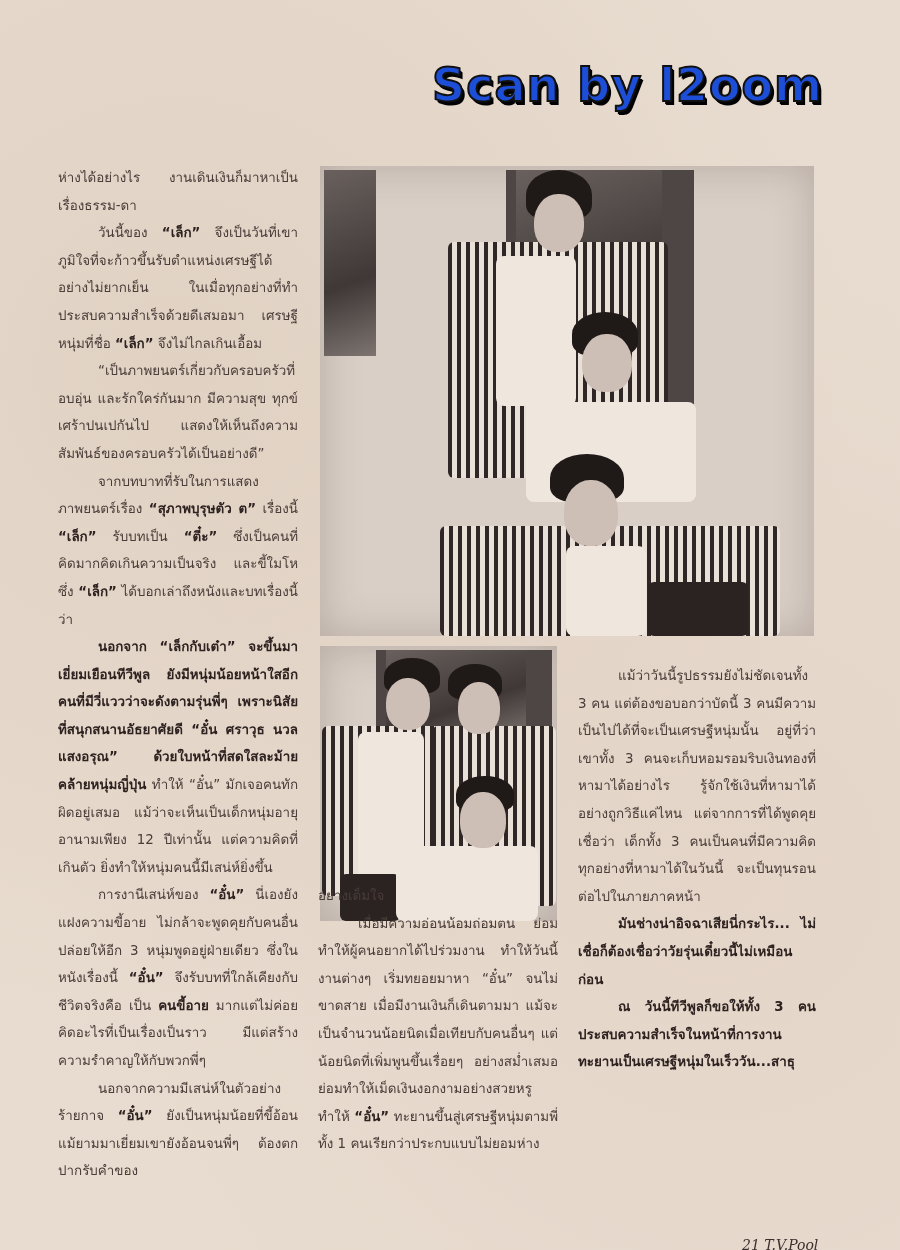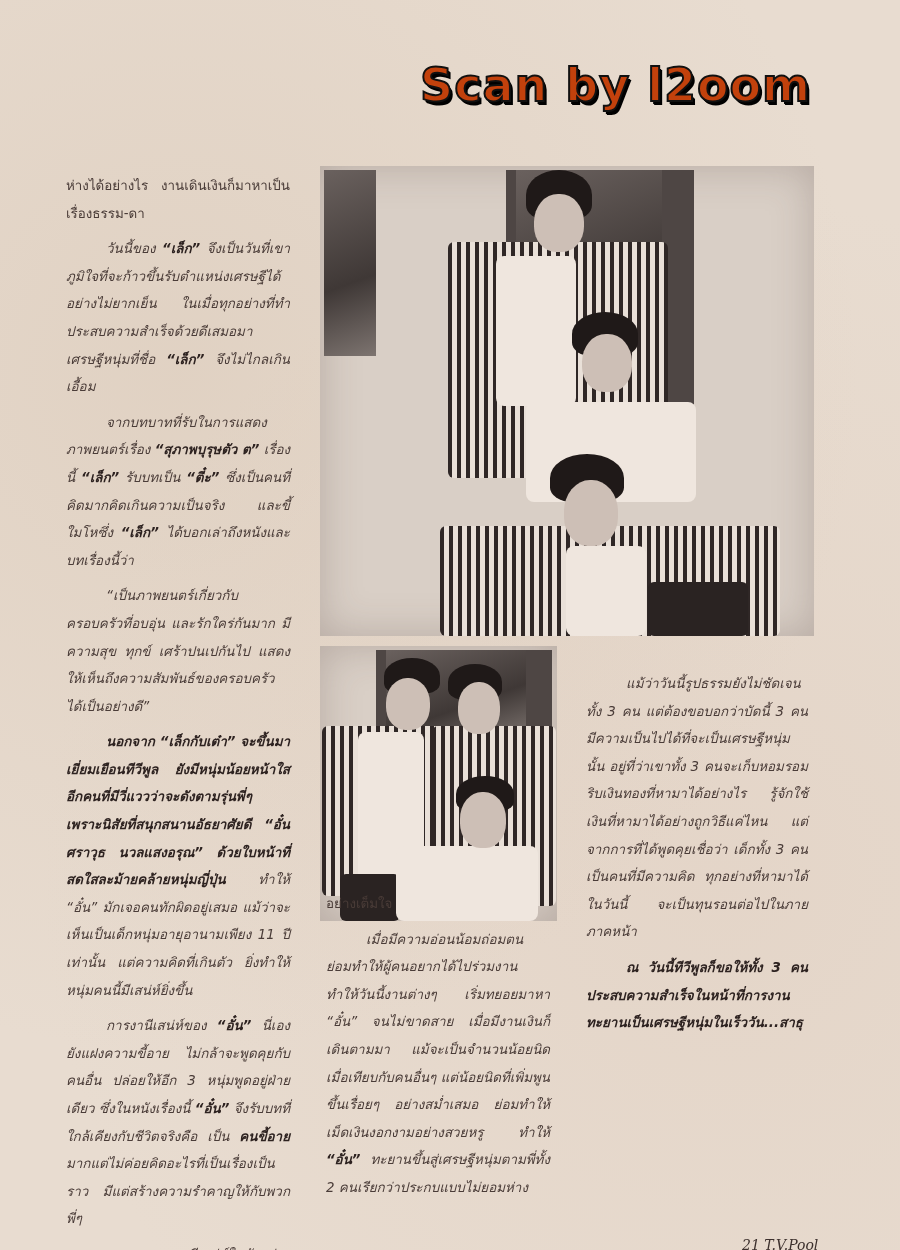--- a/index.html
+++ b/index.html
@@ -7,33 +7,33 @@
     width: 900px; height: 1250px; overflow: hidden;
     background: #e8dcd0;
     background-image:
       radial-gradient(circle at 20% 30%, rgba(210,190,170,0.35), transparent 60%),
       radial-gradient(circle at 80% 70%, rgba(220,200,185,0.35), transparent 60%);
     position: relative;
     font-family: "DejaVu Sans", sans-serif;
     color: #4a3b36;
   }
   .watermark {
-    position: absolute; left: 420px; top: 58px;
+    position: absolute; left: 432px; top: 58px;
     font-family: "DejaVu Sans", sans-serif;
     font-size: 46px; font-weight: bold; letter-spacing: 1px;
-    color: #c2410c;
+    color: #1d4ed8;
     -webkit-text-stroke: 2px #111;
     text-shadow: 3px 4px 0 #000, 2px 3px 0 #000;
   }
   .col {
     position: absolute; font-size: 13.4px; line-height: 27.6px;
     text-align: justify; color: #4a3c38;
   }
-  .col p { margin: 8px; }
-  .col .indent { text-indent: 40px; font-style: italic; }
+  .col p { margin: 0; }
+  .col .indent { text-indent: 40px; }
   .col b { font-weight: bold; color: #2d2220; }
   .col-left { left: 58px; top: 164px; width: 240px; }
   .col-mid { left: 318px; top: 882px; width: 240px; }
   .col-right { left: 578px; top: 662px; width: 238px; }
 
   .photo {
     position: absolute; overflow: hidden;
     background: #d9cfc6;
     box-shadow: inset 0 0 40px rgba(80,60,55,0.25);
   }
@@ -59,23 +59,23 @@
   }
 </style>
 </head>
 <body>
 
 <div class="watermark">Scan by l2oom</div>
 
 <div class="col col-left">
     <p><span>ห่างได้อย่างไร งานเดินเงินก็มาหาเป็นเรื่องธรรม-ดา</span></p>
     <p class="indent"><span>วันนี้ของ </span><b>“เล็ก”</b><span> จึงเป็นวันที่เขาภูมิใจที่จะก้าวขึ้นรับตำแหน่งเศรษฐีได้อย่างไม่ยากเย็น ในเมื่อทุกอย่างที่ทำ ประสบความสำเร็จด้วยดีเสมอมา เศรษฐีหนุ่มที่ชื่อ </span><b>“เล็ก”</b><span> จึงไม่ไกลเกินเอื้อม</span></p>
+    <p class="indent"><span>“เป็นภาพยนตร์เกี่ยวกับครอบครัวที่อบอุ่น และรักใคร่กันมาก มีความสุข ทุกข์ เศร้าปนเปกันไป แสดงให้เห็นถึงความสัมพันธ์ของครอบครัวได้เป็นอย่างดี”</span></p>
     <p class="indent"><span>จากบทบาทที่รับในการแสดงภาพยนตร์เรื่อง </span><b>“สุภาพบุรุษตัว ต”</b><span> เรื่องนี้ </span><b>“เล็ก”</b><span> รับบทเป็น </span><b>“ตี๋ะ”</b><span> ซึ่งเป็นคนที่คิดมากคิดเกินความเป็นจริง และขี้ใมโหซึ่ง </span><b>“เล็ก”</b><span> ได้บอกเล่าถึงหนังและบทเรื่องนี้ว่า</span></p>
-    <p class="indent"><span>“เป็นภาพยนตร์เกี่ยวกับครอบครัวที่อบอุ่น และรักใคร่กันมาก มีความสุข ทุกข์ เศร้าปนเปกันไป แสดงให้เห็นถึงความสัมพันธ์ของครอบครัวได้เป็นอย่างดี”</span></p>
-    <p class="indent"><b>นอกจาก “เล็กกับเต๋า” จะขึ้นมาเยี่ยมเยือนทีวีพูล ยังมีหนุ่มน้อยหน้าใสอีกคนที่มีวี่แววว่าจะดังตามรุ่นพี่ๆ เพราะนิสัยที่สนุกสนานอัธยาศัยดี “อั๋น ศราวุธ นวลแสงอรุณ” ด้วยใบหน้าที่สดใสละม้ายคล้ายหนุ่มญี่ปุ่น</b><span> ทำให้ “อั๋น” มักเจอคนทักผิดอยู่เสมอ แม้ว่าจะเห็นเป็นเด็กหนุ่มอายุอานามเพียง 11 ปีเท่านั้น แต่ความคิดที่เกินตัว ยิ่งทำให้หนุ่มคนนี้มีเสน่ห์ยิ่งขึ้น</span></p>
+    <p class="indent"><b>นอกจาก “เล็กกับเต๋า” จะขึ้นมาเยี่ยมเยือนทีวีพูล ยังมีหนุ่มน้อยหน้าใสอีกคนที่มีวี่แววว่าจะดังตามรุ่นพี่ๆ เพราะนิสัยที่สนุกสนานอัธยาศัยดี “อั๋น ศราวุธ นวลแสงอรุณ” ด้วยใบหน้าที่สดใสละม้ายคล้ายหนุ่มญี่ปุ่น</b><span> ทำให้ “อั๋น” มักเจอคนทักผิดอยู่เสมอ แม้ว่าจะเห็นเป็นเด็กหนุ่มอายุอานามเพียง 12 ปีเท่านั้น แต่ความคิดที่เกินตัว ยิ่งทำให้หนุ่มคนนี้มีเสน่ห์ยิ่งขึ้น</span></p>
     <p class="indent"><span>การงานีเสน่ห์ของ </span><b>“อั๋น”</b><span> นี่เองยังแฝงความขี้อาย ไม่กล้าจะพูดคุยกับคนอื่น ปล่อยให้อีก 3 หนุ่มพูดอยู่ฝ่ายเดียว ซึ่งในหนังเรื่องนี้ </span><b>“อั๋น”</b><span> จึงรับบทที่ใกล้เคียงกับชีวิตจริงคือ เป็น </span><b>คนขี้อาย</b><span> มากแต่ไม่ค่อยคิดอะไรที่เป็นเรื่องเป็นราว มีแต่สร้างความรำคาญให้กับพวกพี่ๆ</span></p>
     <p class="indent"><span>นอกจากความมีเสน่ห์ในตัวอย่างร้ายกาจ </span><b>“อั๋น”</b><span> ยังเป็นหนุ่มน้อยที่ขี้อ้อน แม้ยามมาเยี่ยมเขายังอ้อนจนพี่ๆ ต้องตกปากรับคำของ </span></p>
   </div>
 
 <div class="photo photo-top">
   <div class="painting" style="left:4px;top:4px;width:52px;height:186px;"></div>
   <div class="frame-dark" style="left:186px;top:4px;width:188px;height:236px;"></div>
   <div class="painting" style="left:196px;top:4px;width:146px;height:200px;"></div>
   <div class="stripes" style="left:128px;top:76px;width:220px;height:236px;"></div>
   <div class="shirt" style="left:176px;top:90px;width:80px;height:150px;"></div>
@@ -102,24 +102,25 @@
   <div class="head" style="left:66px;top:32px;width:44px;height:52px;"></div>
   <div class="hair" style="left:128px;top:18px;width:54px;height:36px;"></div>
   <div class="head" style="left:138px;top:36px;width:42px;height:52px;"></div>
   <div class="shirt" style="left:76px;top:200px;width:142px;height:75px;"></div>
   <div class="hair" style="left:136px;top:130px;width:58px;height:36px;"></div>
   <div class="head" style="left:140px;top:146px;width:46px;height:56px;"></div>
 </div>
 
 <div class="col col-mid">
     <p><span>อย่างเต็มใจ</span></p>
-    <p class="indent"><span>เมื่อมีความอ่อนน้อมถ่อมตน ย่อมทำให้ผู้คนอยากได้ไปร่วมงาน ทำให้วันนี้งานต่างๆ เริ่มทยอยมาหา “อั๋น” จนไม่ขาดสาย เมื่อมีงานเงินก็เดินตามมา แม้จะเป็นจำนวนน้อยนิดเมื่อเทียบกับคนอื่นๆ แต่น้อยนิดที่เพิ่มพูนขึ้นเรื่อยๆ อย่างสม่ำเสมอ ย่อมทำให้เม็ดเงินงอกงามอย่างสวยหรู ทำให้ </span><b>“อั๋น”</b><span> ทะยานขึ้นสู่เศรษฐีหนุ่มตามพี่ทั้ง 2 คนเรียกว่าประกบแบบไม่ยอมห่าง</span></p>
+    <p class="indent"><span>เมื่อมีความอ่อนน้อมถ่อมตน ย่อมทำให้ผู้คนอยากได้ไปร่วมงาน ทำให้วันนี้งานต่างๆ เริ่มทยอยมาหา “อั๋น” จนไม่ขาดสาย เมื่อมีงานเงินก็เดินตามมา แม้จะเป็นจำนวนน้อยนิดเมื่อเทียบกับคนอื่นๆ แต่น้อยนิดที่เพิ่มพูนขึ้นเรื่อยๆ อย่างสม่ำเสมอ ย่อมทำให้เม็ดเงินงอกงามอย่างสวยหรู ทำให้ </span><b>“อั๋น”</b><span> ทะยานขึ้นสู่เศรษฐีหนุ่มตามพี่ทั้ง 1 คนเรียกว่าประกบแบบไม่ยอมห่าง</span></p>
   </div>
 
 <div class="col col-right">
     <p class="indent"><span>แม้ว่าวันนี้รูปธรรมยังไม่ชัดเจนทั้ง 3 คน แต่ต้องขอบอกว่าบัดนี้ 3 คนมีความเป็นไปได้ที่จะเป็นเศรษฐีหนุ่มนั้น อยู่ที่ว่าเขาทั้ง 3 คนจะเก็บหอมรอมริบเงินทองที่หามาได้อย่างไร รู้จักใช้เงินที่หามาได้อย่างถูกวิธีแค่ไหน แต่จากการที่ได้พูดคุยเชื่อว่า เด็กทั้ง 3 คนเป็นคนที่มีความคิด ทุกอย่างที่หามาได้ในวันนี้ จะเป็นทุนรอนต่อไปในภายภาคหน้า</span></p>
+    <p class="indent"><b>มันช่างน่าอิจฉาเสียนี่กระไร... ไม่เชื่อก็ต้องเชื่อว่าวัยรุ่นเดี๋ยวนี้ไม่เหมือนก่อน</b></p>
     <p class="indent"><b>ณ วันนี้ทีวีพูลก็ขอให้ทั้ง 3 คนประสบความสำเร็จในหน้าที่การงาน ทะยานเป็นเศรษฐีหนุ่มในเร็ววัน...สาธุ</b></p>
   </div>
 
 <div class="footer">
   <span>21</span>
   <span>T.V.Pool</span>
 </div>
 
 </body></html>

